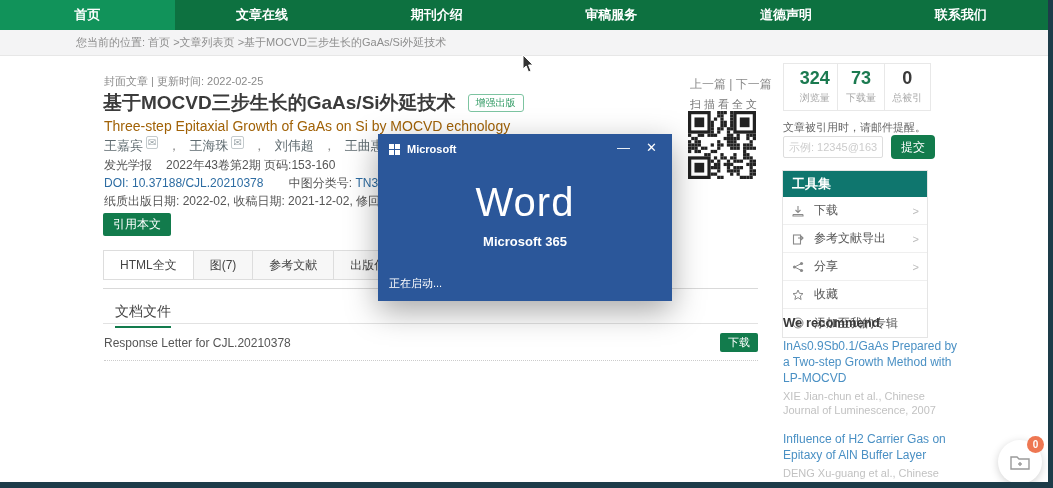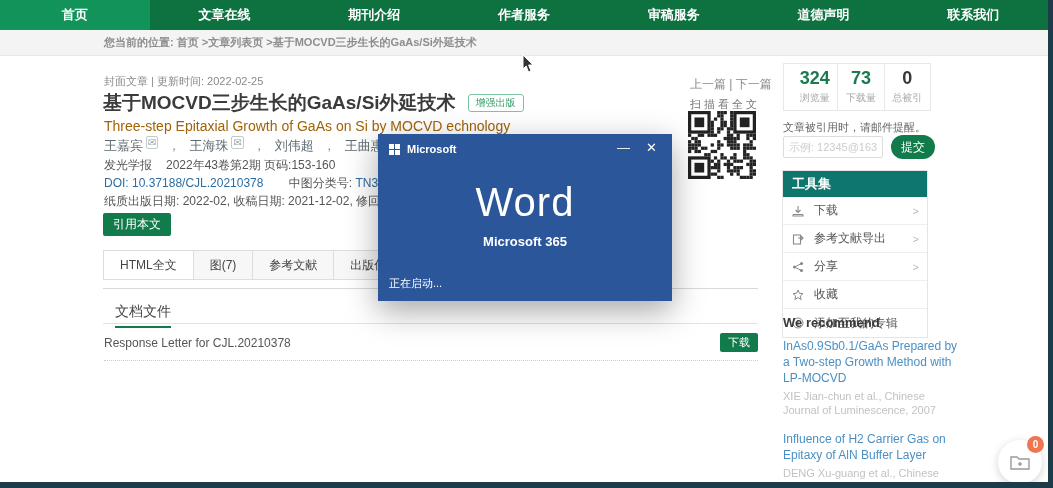--- a/index.html
+++ b/index.html
@@ -5,21 +5,21 @@
   * { margin:0; padding:0; box-sizing:border-box; }
   body { background:#e9edf0; font-family:"Liberation Sans","DejaVu Sans",sans-serif; }
   .screen { position:relative; width:1053px; height:488px; background:#fff; overflow:hidden; }
 
   
   .main-nav { position:absolute; top:0; left:0; width:1048px; height:30px; background:#0d7140; display:flex; }
   .nav-item { flex:1; display:flex; align-items:center; justify-content:center; color:#fff; font-size:13px; font-weight:bold; cursor:pointer; }
   .nav-item.active { background:#11935a; }
 
   
-  .breadcrumb-bar { position:absolute; top:30px; left:0; width:1048px; height:26px; background:#f4f4f5; border-bottom:1px solid #e7e7e7; display:flex; align-items:center; padding-left:104px; font-size:11px; color:#8d8d8d;font-weight:bold; }
+  .breadcrumb-bar { position:absolute; top:30px; left:0; width:1048px; height:26px; background:#f4f4f5; border-bottom:1px solid #e7e7e7; display:flex; align-items:center; padding-left:76px; font-size:11px; color:#8d8d8d; }
 
   
   .meta-line   { position:absolute; top:74px;  left:104px; font-size:11px; color:#8a8a8a; }
   .title-row   { position:absolute; top:90px;  left:103px; display:flex; align-items:center; }
   .article-title { font-size:19px; font-weight:bold; color:#3b3b3b; }
   .enhance-badge { margin-left:12px; font-size:10px; color:#2e9962; border:1px solid #7dc4a1; border-radius:3px; padding:1px 7px; }
   .title-en    { position:absolute; top:118px; left:104px; font-size:14px; color:#a16207; }
   .authors-row { position:absolute; top:137px; left:104px; font-size:13px; color:#5f6b70; white-space:nowrap; }
   .authors-row .sep { color:#8a8a8a; margin:0 9px; }
   .email-ic { font-size:10px; color:#9aa4a8; vertical-align:4px; margin-left:3px; border:1px solid #c3cacd; border-radius:2px; padding:0 1px; line-height:1; }
@@ -52,21 +52,21 @@
   
   .stats-box { position:absolute; top:63px; left:783px; width:148px; height:48px; display:flex; border:1px solid #e8e8e8; background:#fff;padding-left:8px; }
   .stat-cell { flex:1; border-right:1px solid #e8e8e8; display:flex; flex-direction:column; align-items:center; justify-content:center; }
   .stat-cell:last-child { border-right:none; }
   .stat-value { font-size:18px; font-weight:bold; color:#1b7a50; line-height:1.1; }
   .stat-cell:last-child .stat-value { color:#3a3a3a; }
   .stat-label { font-size:10px; color:#a9a9a9; margin-top:2px; }
   .cite-alert { position:absolute; top:120px; left:783px; font-size:11px; color:#666; }
   .email-input { position:absolute; top:136px; left:783px; width:100px; height:22px; border:1px solid #ddd; border-radius:2px; font-size:11px; padding:0 5px; color:#555; font-family:inherit; }
   .email-input::placeholder { color:#ccc; }
-  .submit-btn { position:absolute; top:135px; left:891px; width:44px; height:24px; background:#127b4c; color:#fff; font-size:12px; border:none; border-radius:12px; cursor:pointer; font-family:inherit; }
+  .submit-btn { position:absolute; top:135px; left:891px; width:44px; height:24px; background:#127b4c; color:#fff; font-size:12px; border:none; border-radius:4px; cursor:pointer; font-family:inherit; }
 
   .tools-box { position:absolute; top:170px; left:782px; width:146px; border:1px solid #e5e5e5; background:#fff; }
   .tools-header { height:26px; background:#0f766e; color:#fff; font-size:13px; font-weight:bold; display:flex; align-items:center; padding-left:9px; }
   .tool-row { height:28px; display:flex; align-items:center; padding:0 8px; border-bottom:1px solid #efefef; font-size:12px; color:#555; cursor:pointer; }
   .tool-row:last-child { border-bottom:none; }
   .tool-ic { width:14px; height:14px; margin-right:9px; display:flex; align-items:center; justify-content:center; color:#8a8a8a; font-size:12px; }
   .tool-label { flex:1; }
   .tool-chev { color:#bbb; font-size:11px; }
 
   .reco-title { position:absolute; top:315px; left:783px; font-size:13px; font-weight:bold; color:#3a3a3a; }
@@ -96,21 +96,20 @@
 </style>
 </head>
 <body>
 
 <div class="screen">
 
   <nav class="main-nav" id="main-nav">
       <div class="nav-item active">首页</div>
       <div class="nav-item">文章在线</div>
       <div class="nav-item">期刊介绍</div>
-      <div class="nav-item">作者服务</div>
       <div class="nav-item">审稿服务</div>
       <div class="nav-item">道德声明</div>
       <div class="nav-item">联系我们</div>
     </nav>
 
   <div class="breadcrumb-bar">
     <span>您当前的位置: 首页 &gt;文章列表页 &gt;基于MOCVD三步生长的GaAs/Si外延技术</span>
   </div>
 
   <div class="meta-line">封面文章 | 更新时间: 2022-02-25</div>

